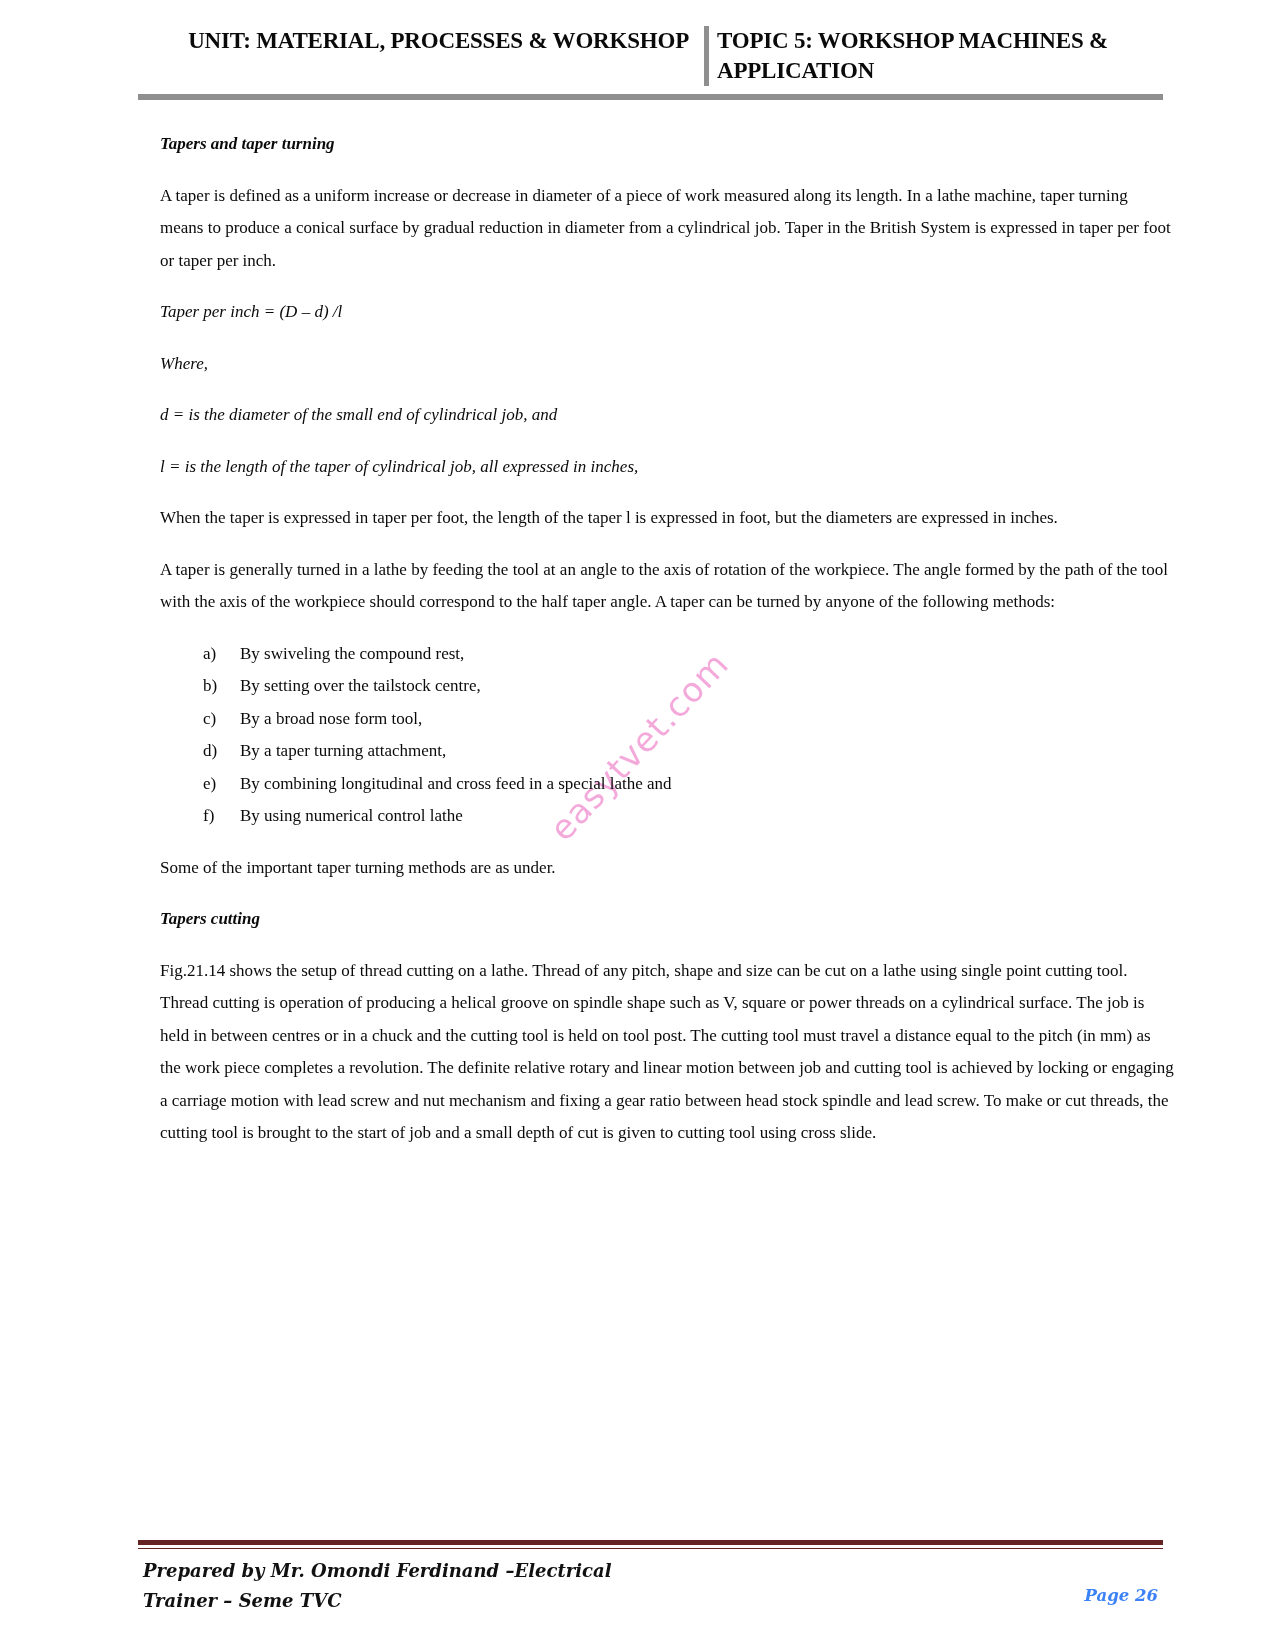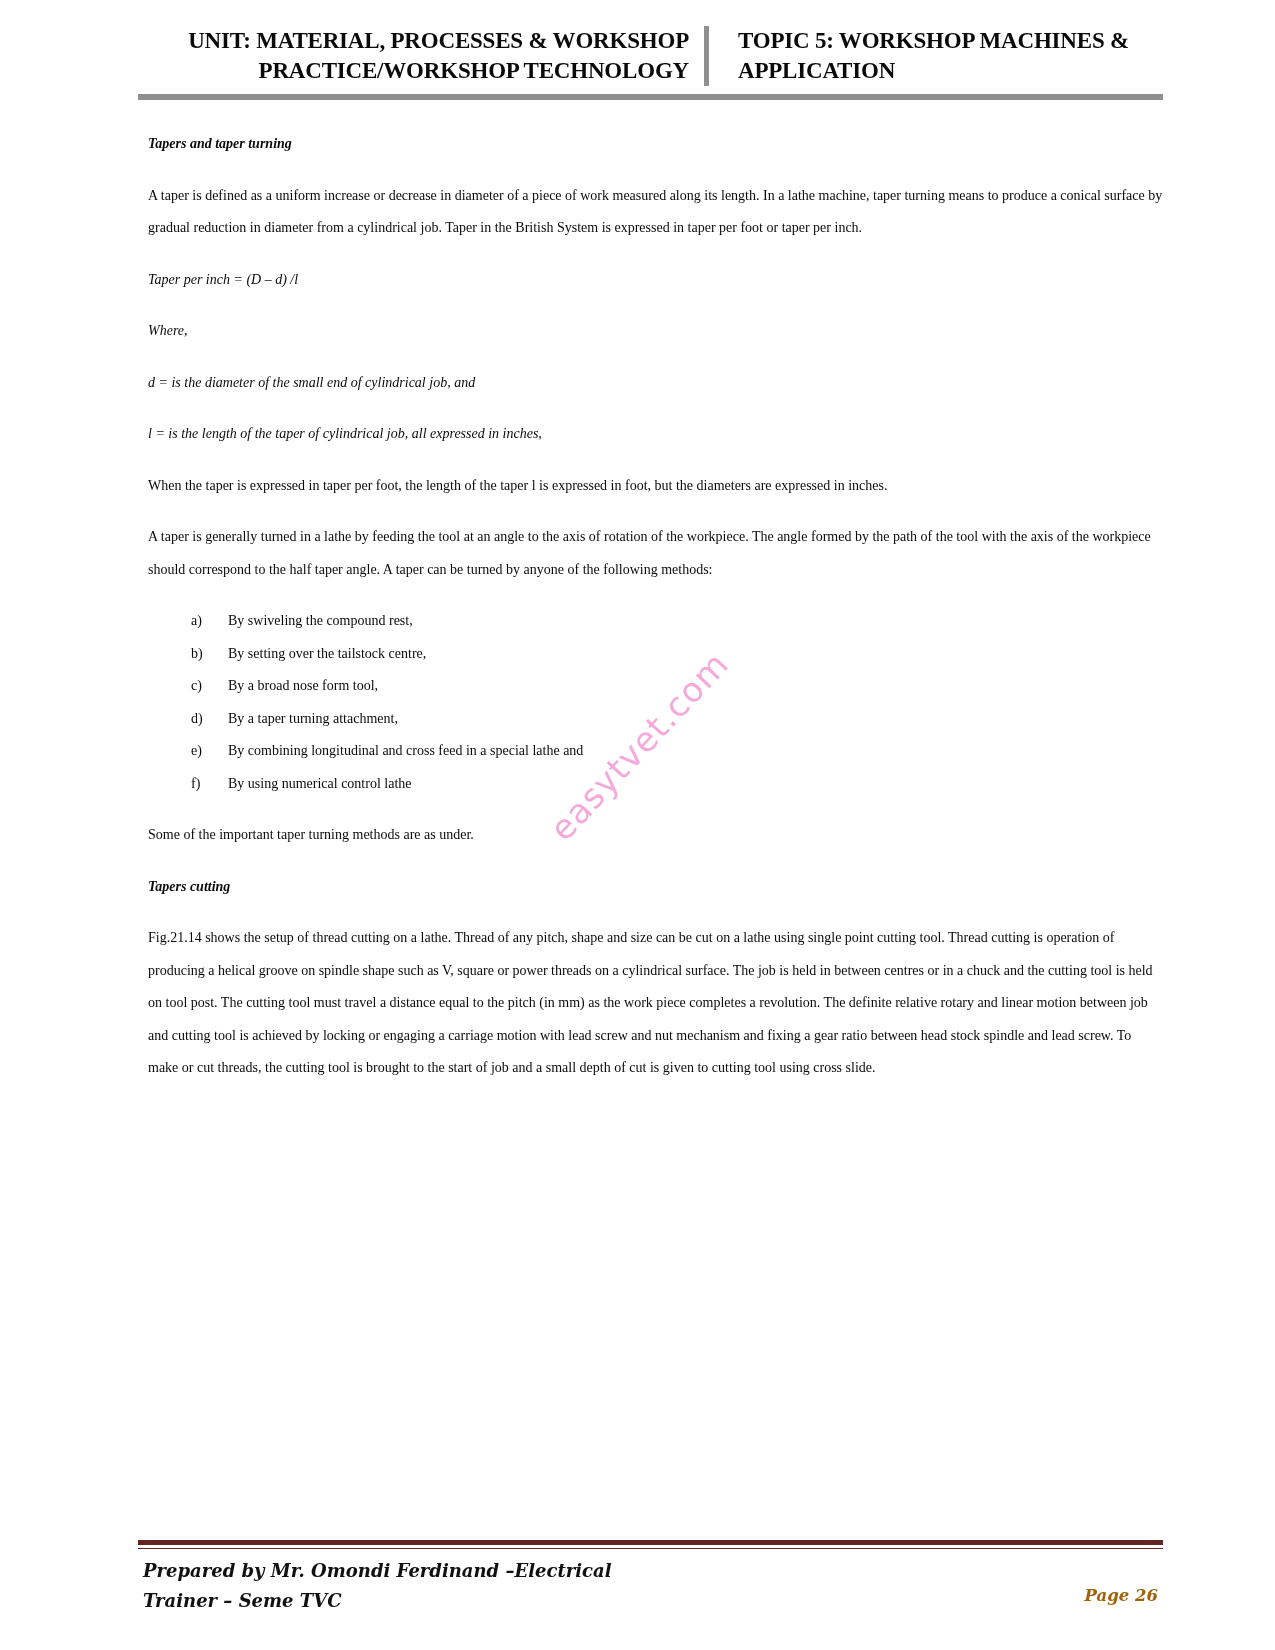--- a/index.html
+++ b/index.html
@@ -16,29 +16,29 @@
   
   .header {
     position:absolute; top:26px; left:138px; width:1025px;
     display:flex; align-items:stretch;
     font-weight:bold; font-size:23px; line-height:30px;
     font-family:"Liberation Serif", serif;
     letter-spacing:-0.2px;
   }
   .header-left { width:566px; text-align:right; padding-right:15px; }
   .header-div  { width:5px; background:#8f8f8f; }
-  .header-right{ flex:1; text-align:left; padding-left:29px; }
+  .header-right{ flex:1; text-align:left; padding-left:8px; }
   .header-rule {
     position:absolute; top:94px; left:138px; width:1025px; height:6px;
     background:#8f8f8f;
   }
   
   .content {
-    position:absolute; top:128px; left:148px; width:1015px;
-    font-size:14px; line-height:32.5px;
+    position:absolute; top:128px; left:160px; width:1015px;
+    font-size:17px; line-height:32.5px;
     z-index:2;
   }
   .content p { margin:0 0 19px 0; }
   .h-bold-italic { font-weight:bold; font-style:italic; margin-bottom:3px; }
   .italic-line { font-style:italic; }
   .methods { margin:0 0 19px 0; }
   .method-row { display:flex; }
   .method-marker { width:37px; text-align:left; margin-left:43px; flex:0 0 auto; }
   .method-text { flex:1; }
   
@@ -63,32 +63,31 @@
     position:absolute; top:1556px; left:143px; width:1015px;
     font-family:"DejaVu Serif", serif;
     font-style:italic; font-weight:600;
     font-size:18px; line-height:30px;
     color:#111;
   }
   .footer-page {
     position:absolute; top:1586px; right:117px;
     font-family:"DejaVu Serif", serif;
     font-style:italic; font-weight:600;
-    font-size:16.5px; color:#a16207;
+    font-size:16.5px; color:#3b82f6;
   }
 </style>
 </head>
 <body>
 
 <div class="page">
 
   <div class="header">
     <div class="header-left">
       <span>UNIT: MATERIAL, PROCESSES &amp; WORKSHOP</span><br>
-      <span>PRACTICE/WORKSHOP TECHNOLOGY</span>
     </div>
     <div class="header-div"></div>
     <div class="header-right">
       <span>TOPIC 5: WORKSHOP MACHINES &amp;</span><br>
       <span>APPLICATION</span>
     </div>
   </div>
   <div class="header-rule"></div>
 
   <div class="watermark">easytvet.com</div>

